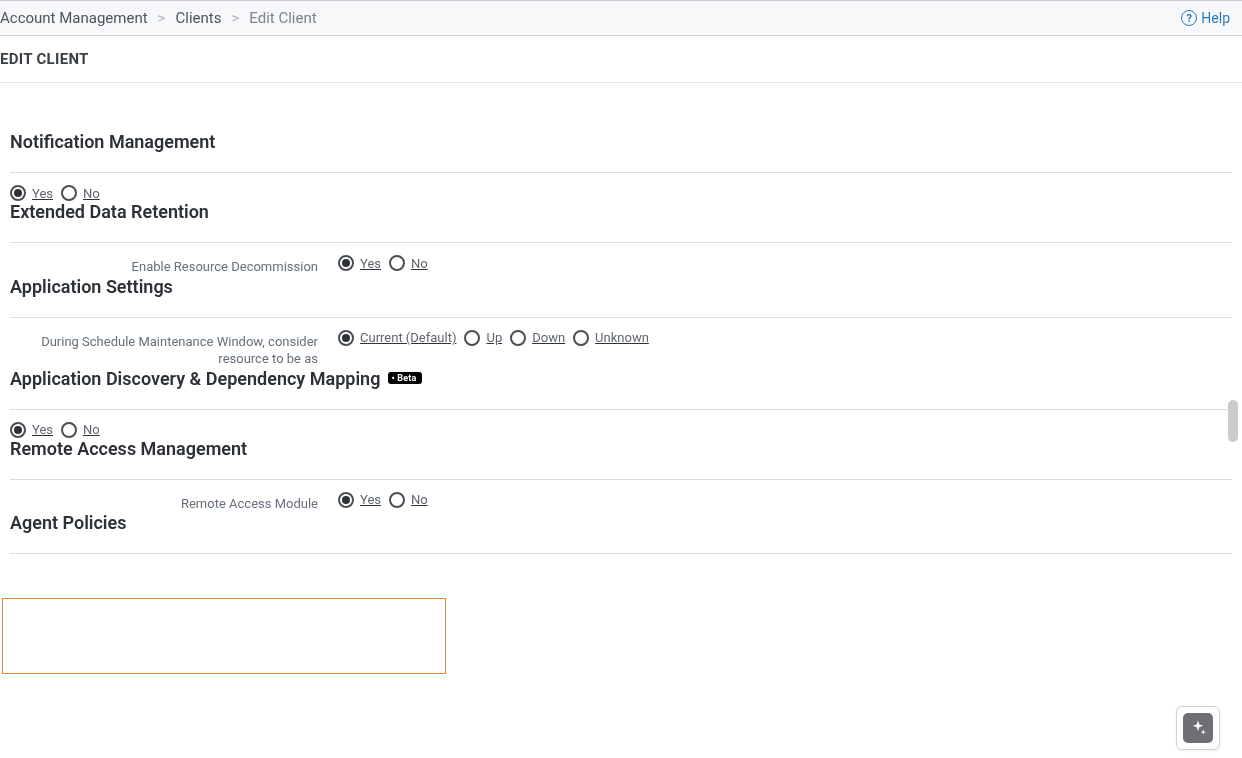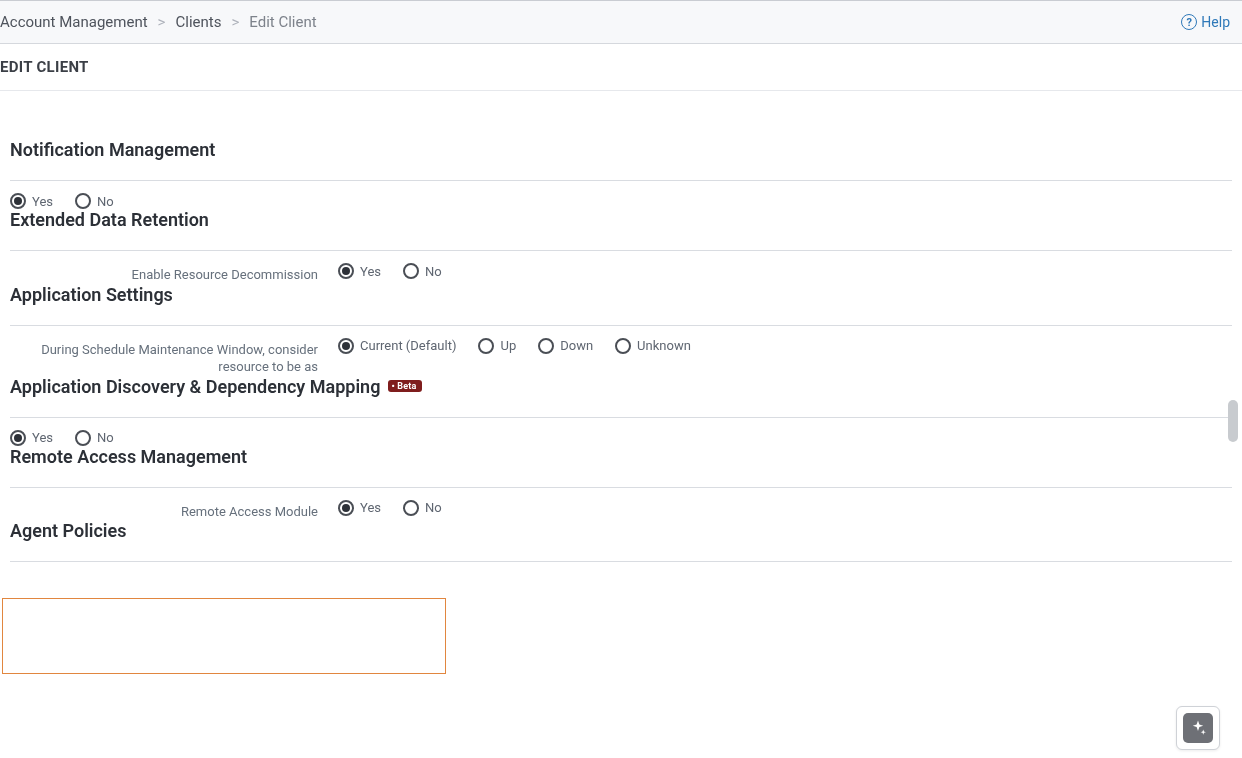--- a/index.html
+++ b/index.html
@@ -7,21 +7,21 @@
   body {
     font-family: -apple-system, BlinkMacSystemFont, "Segoe UI", Roboto, Helvetica, Arial, sans-serif;
     color: #333;
     background: #fff;
     position: relative;
     overflow: hidden;
   }
 
   
   .breadcrumb-bar {
-    height: 44px;
+    height: 36px;
     border-top: 1px solid #c9ccd2;
     border-bottom: 1px solid #d5d8dd;
     background: #f7f8fa;
     display: flex;
     align-items: center;
     justify-content: space-between;
     padding: 0 12px 0 0;
   }
   .breadcrumb {
     display: flex;
@@ -76,21 +76,21 @@
     font-weight: 600;
     color: #2c3037;
     padding-bottom: 20px;
     border-bottom: 1.5px solid #d9dce1;
     display: flex;
     align-items: center;
     gap: 8px;
   }
   .beta-badge {
     display: inline-block;
-    background: #7f1d1d;
+    background: #000000;
     color: #fff;
     font-size: 9px;
     font-weight: 700;
     padding: 1px 5px 1px 3px;
     border-radius: 3px;
     vertical-align: middle;
     letter-spacing: 0.2px;
   }
   .beta-badge::before { content: "• "; font-size: 9px; }
 
@@ -105,22 +105,23 @@
     text-align: right;
     padding-right: 20px;
     font-size: 13px;
     color: #66707c;
     line-height: 1.35;
     padding-top: 3px;
   }
   .field-control {
     display: flex;
     align-items: flex-end;
-    gap: 22px;
+    gap: 8px;
     flex-wrap: wrap;
+    text-decoration: underline;
   }
 
   .radio {
     display: inline-flex;
     align-items: center;
     gap: 6px;
     cursor: pointer;
     font-size: 13px;
     color: #5f6671;
   }

